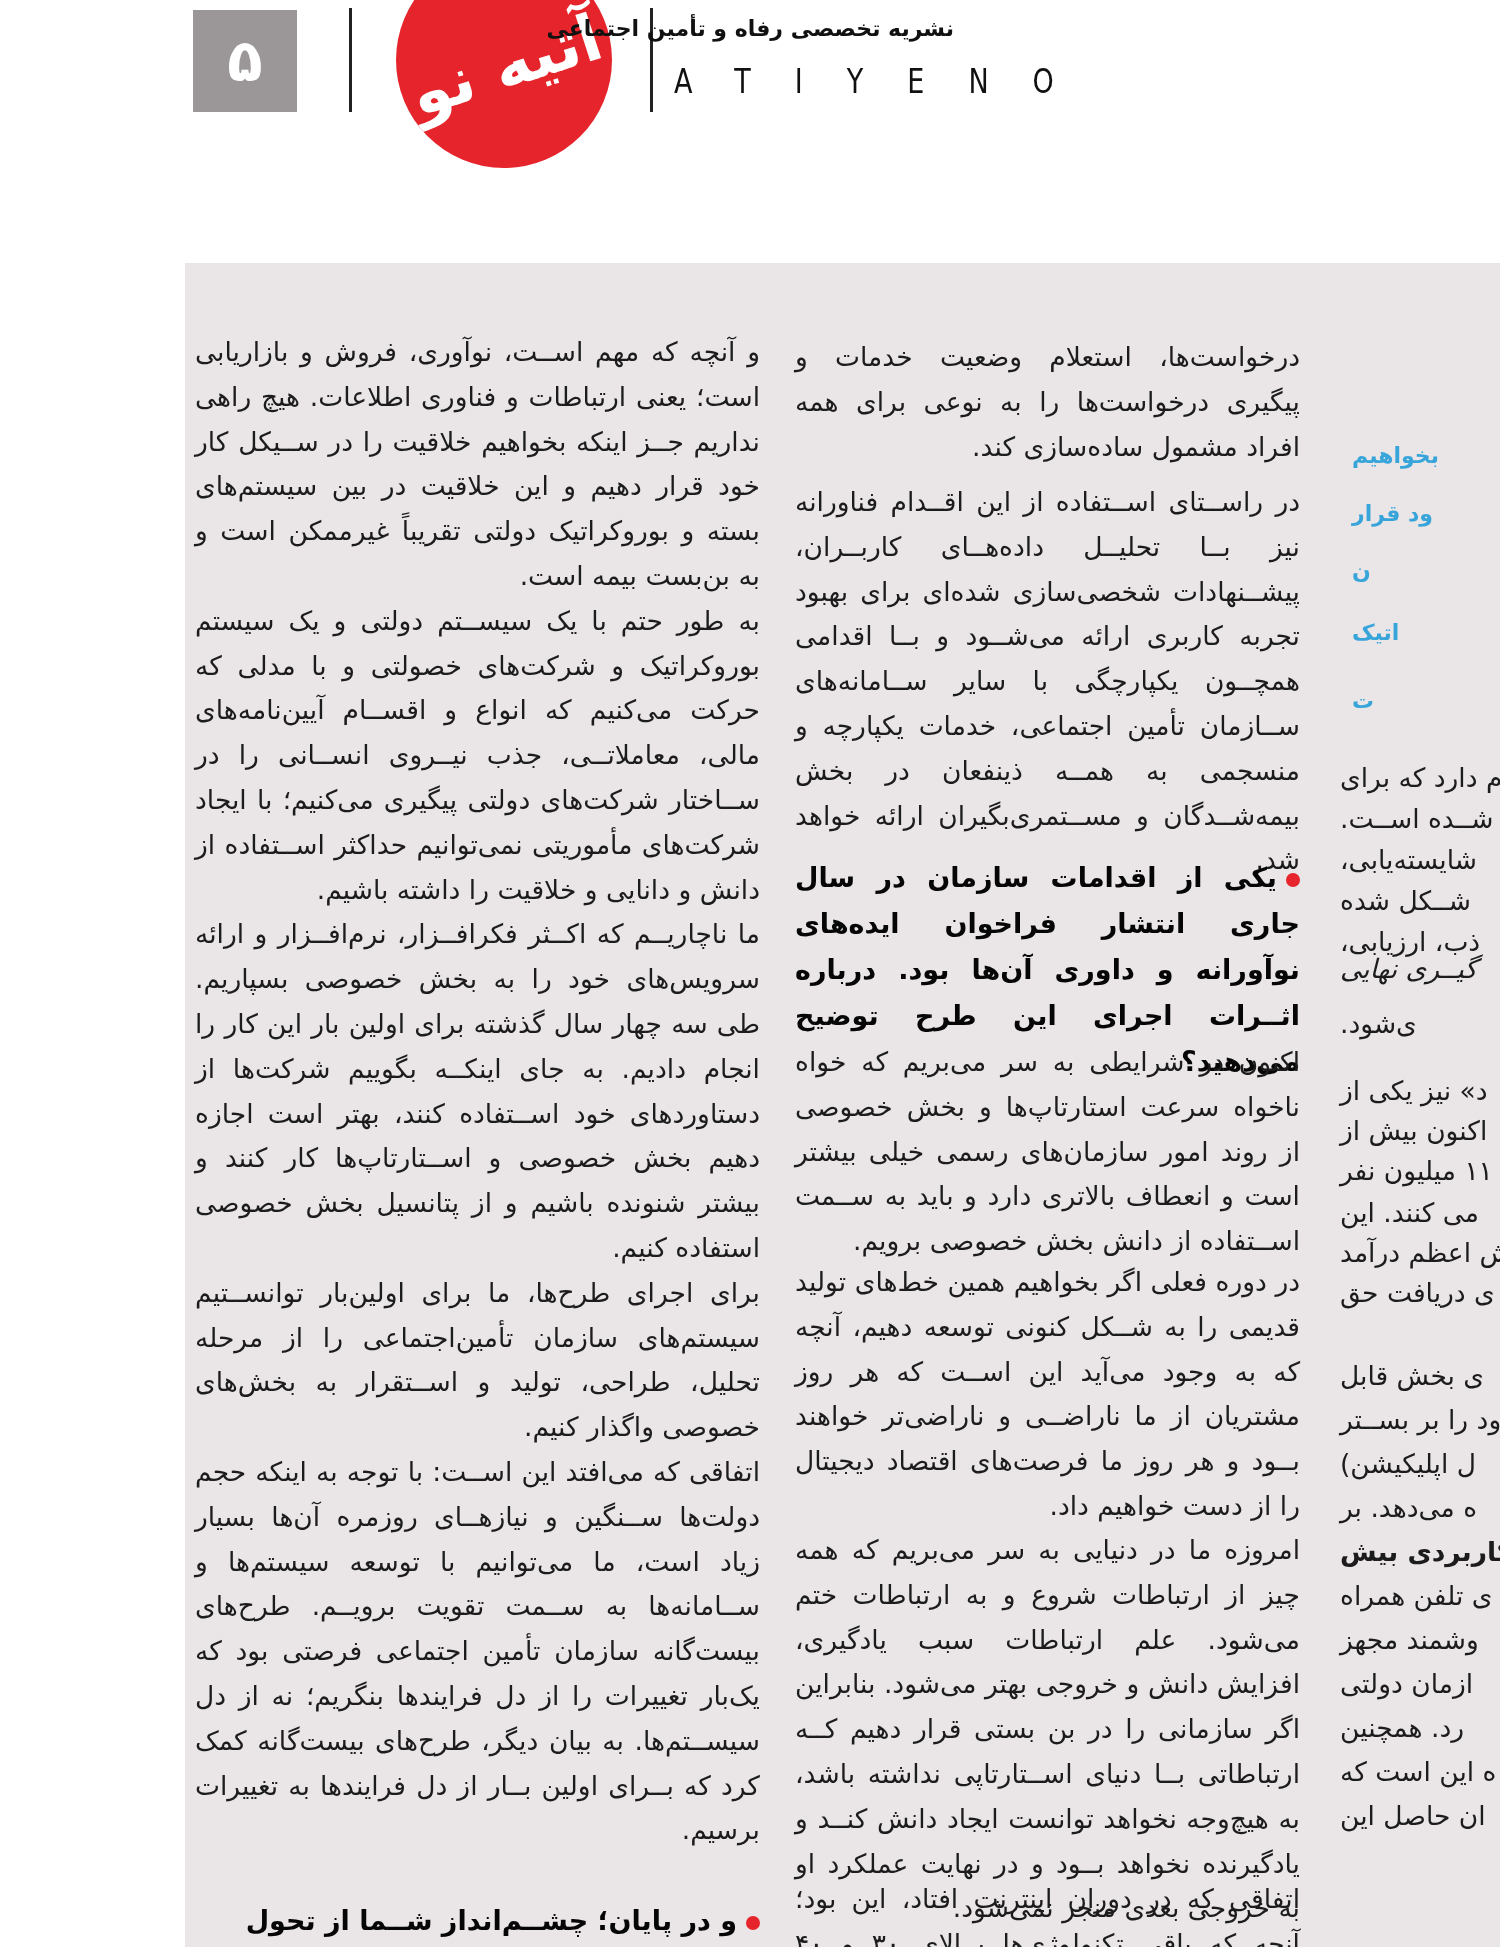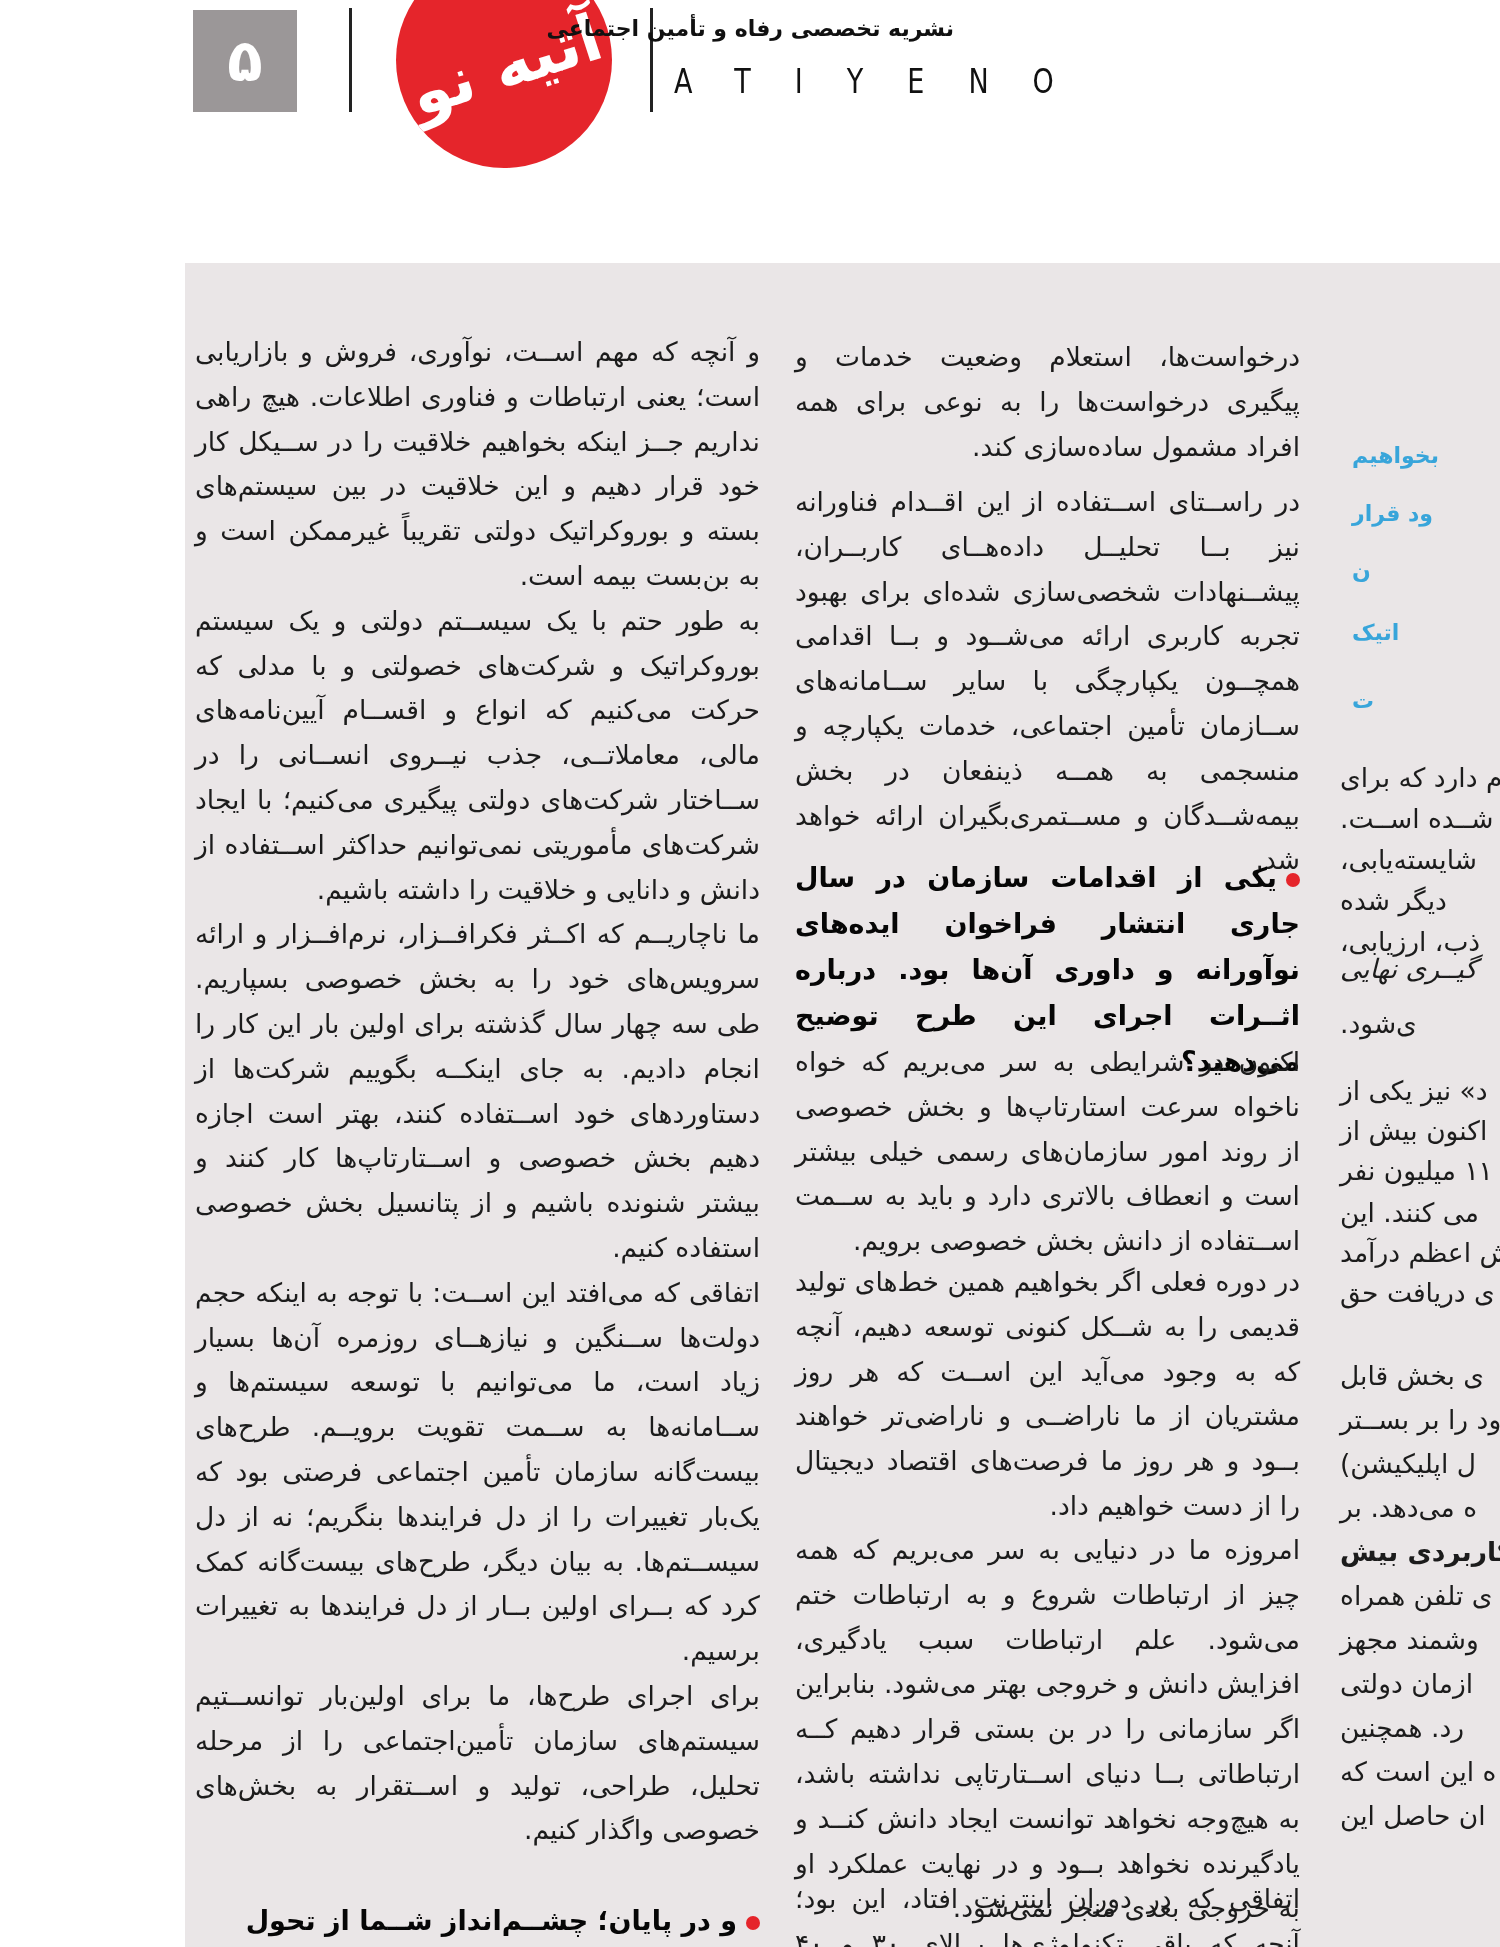--- a/index.html
+++ b/index.html
@@ -80,22 +80,22 @@
 
 <div class="magazine-subtitle">نشریه تخصصی رفاه و تأمین اجتماعی</div>
 <div class="brand-latin">ATIYENO</div>
 
 <div class="content-panel"></div>
 
 <div class="col left-col body-text">
   <p>و آنچه که مهم اســت، نوآوری، فروش و بازاریابی است؛ یعنی ارتباطات و فناوری اطلاعات. هیچ راهی نداریم جــز اینکه بخواهیم خلاقیت را در ســیکل کار خود قرار دهیم و این خلاقیت در بین سیستم‌های بسته و بوروکراتیک دولتی تقریباً غیرممکن است و به بن‌بست بیمه است.</p>
   <p>به طور حتم با یک سیســتم دولتی و یک سیستم بوروکراتیک و شرکت‌های خصولتی و با مدلی که حرکت می‌کنیم که انواع و اقســام آیین‌نامه‌های مالی، معاملاتــی، جذب نیــروی انســانی را در ســاختار شرکت‌های دولتی پیگیری می‌کنیم؛ با ایجاد شرکت‌های مأموریتی نمی‌توانیم حداکثر اســتفاده از دانش و دانایی و خلاقیت را داشته باشیم.</p>
   <p>ما ناچاریــم که اکــثر فکرافــزار، نرم‌افــزار و ارائه سرویس‌های خود را به بخش خصوصی بسپاریم. طی سه چهار سال گذشته برای اولین بار این کار را انجام دادیم. به جای اینکــه بگوییم شرکت‌ها از دستاوردهای خود اســتفاده کنند، بهتر است اجازه دهیم بخش خصوصی و اســتارتاپ‌ها کار کنند و بیشتر شنونده باشیم و از پتانسیل بخش خصوصی استفاده کنیم.</p>
+  <p>برای اجرای طرح‌ها، ما برای اولین‌بار توانســتیم سیستم‌های سازمان تأمین‌اجتماعی را از مرحله تحلیل، طراحی، تولید و اســتقرار به بخش‌های خصوصی واگذار کنیم.</p>
   <p>اتفاقی که می‌افتد این اســت: با توجه به اینکه حجم دولت‌ها ســنگین و نیازهــای روزمره آن‌ها بسیار زیاد است، ما می‌توانیم با توسعه سیستم‌ها و ســامانه‌ها به ســمت تقویت برویــم. طرح‌های بیست‌گانه سازمان تأمین اجتماعی فرصتی بود که یک‌بار تغییرات را از دل فرایندها بنگریم؛ نه از دل سیســتم‌ها. به بیان دیگر، طرح‌های بیست‌گانه کمک کرد که بــرای اولین بــار از دل فرایندها به تغییرات برسیم.</p>
-  <p>برای اجرای طرح‌ها، ما برای اولین‌بار توانســتیم سیستم‌های سازمان تأمین‌اجتماعی را از مرحله تحلیل، طراحی، تولید و اســتقرار به بخش‌های خصوصی واگذار کنیم.</p>
 </div>
 
 <div class="closing-question question">
   <span class="bullet"></span><span>و در پایان؛ چشــم‌انداز شــما از تحول</span>
 </div>
 
 <div class="col mid-block body-text" style="top:335px;">درخواست‌ها، استعلام وضعیت خدمات و پیگیری درخواست‌ها را به نوعی برای همه افراد مشمول ساده‌سازی کند.</div>
 <div class="col mid-block body-text" style="top:480px;">در راســتای اســتفاده از این اقــدام فناورانه نیز بــا تحلیــل داده‌هــای کاربــران، پیشــنهادات شخصی‌سازی شده‌ای برای بهبود تجربه کاربری ارائه می‌شــود و بــا اقدامی همچــون یکپارچگی با سایر ســامانه‌های ســازمان تأمین اجتماعی، خدمات یکپارچه و منسجمی به همــه ذینفعان در بخش بیمه‌شــدگان و مســتمری‌بگیران ارائه خواهد شد.</div>
 
 <div class="col mid-block question" style="top:855px;">
@@ -109,21 +109,21 @@
 
 <div class="qfrag" style="top:443px;">بخواهیم</div>
 <div class="qfrag" style="top:501px;">ود قرار</div>
 <div class="qfrag" style="top:558px;">ن</div>
 <div class="qfrag" style="top:620px;">اتیک</div>
 <div class="qfrag" style="top:688px;">ت</div>
 
 <div class="rfrag" style="top:762px;">م دارد که برای</div>
 <div class="rfrag" style="top:803px;">شــده اســت.</div>
 <div class="rfrag" style="top:844px;">شایسته‌یابی،</div>
-<div class="rfrag" style="top:885px;">دیگر شده</div>
+<div class="rfrag" style="top:885px;">شــکل شده</div>
 <div class="rfrag" style="top:926px;">ذب، ارزیابی،</div>
 <div class="rfrag" style="top:953px;font-style:italic;">گیــری نهایی</div>
 <div class="rfrag" style="top:1008px;">ی‌شود.</div>
 <div class="rfrag" style="top:1075px;">د» نیز یکی از</div>
 <div class="rfrag" style="top:1115px;">اکنون بیش از</div>
 <div class="rfrag" style="top:1155px;">۱۱ میلیون نفر</div>
 <div class="rfrag" style="top:1197px;">می کنند. این</div>
 <div class="rfrag" style="top:1237px;">ش اعظم درآمد</div>
 <div class="rfrag" style="top:1277px;">ی دریافت حق</div>
 <div class="rfrag" style="top:1360px;">ی بخش قابل</div>

